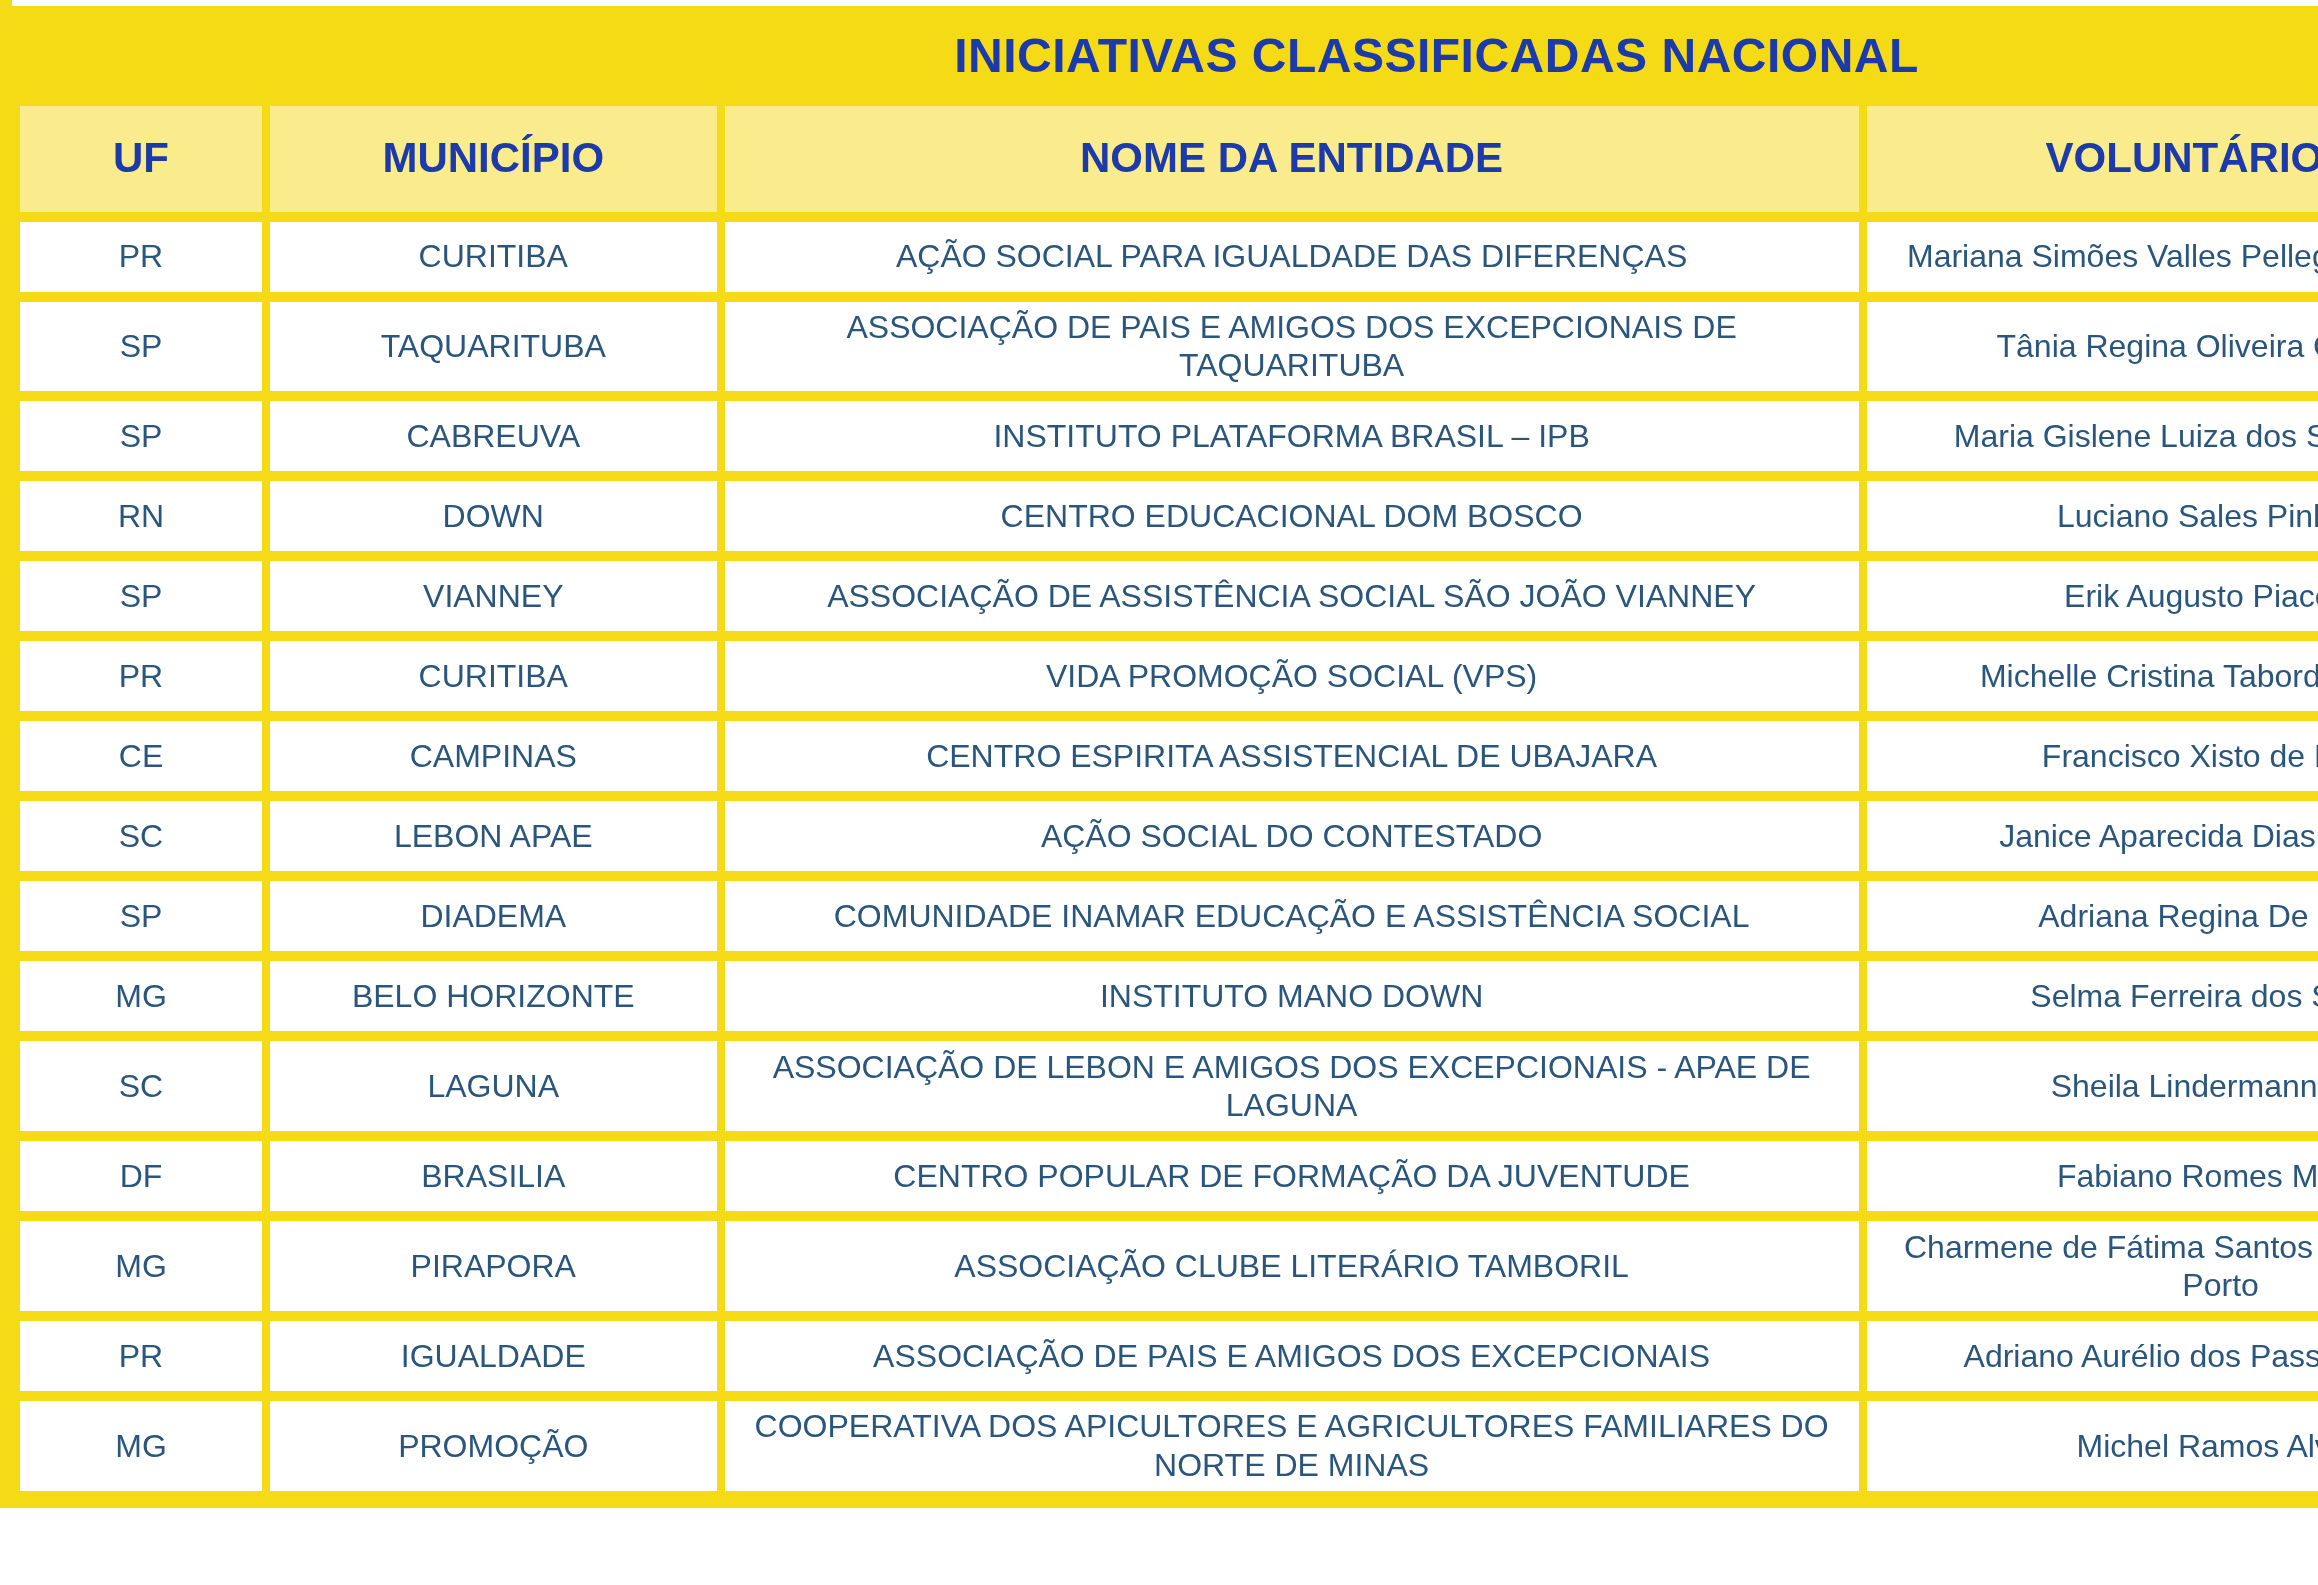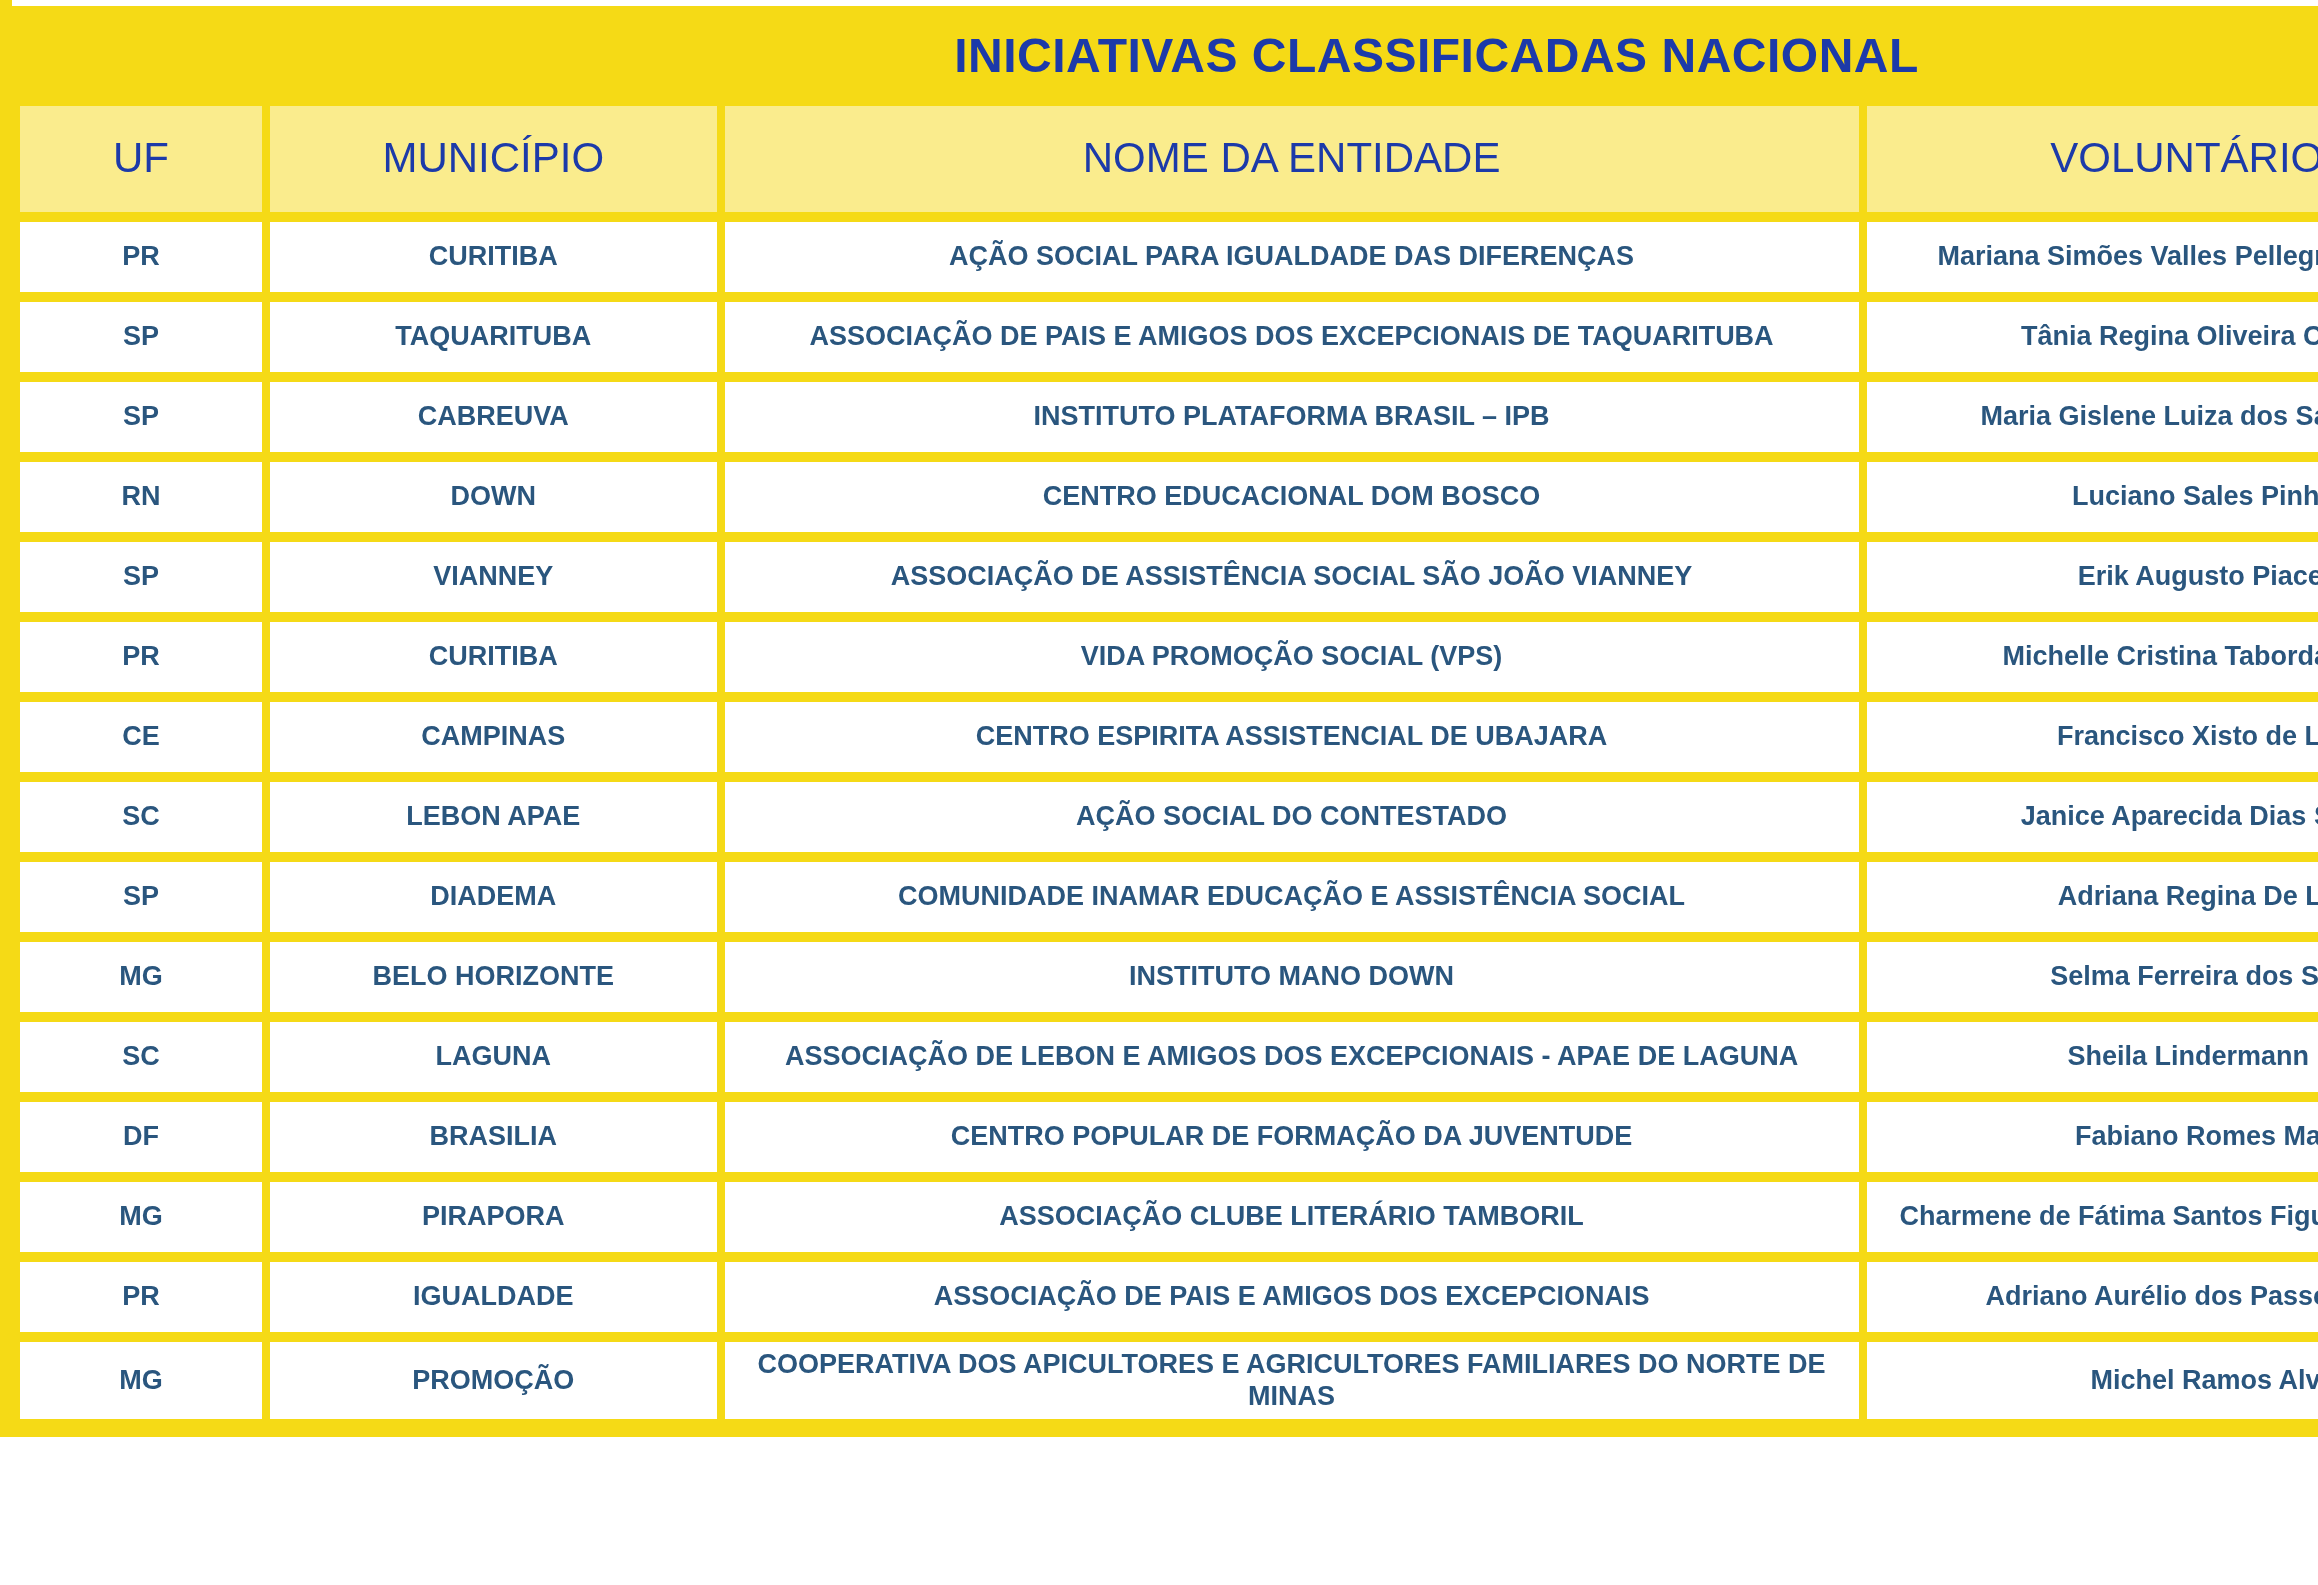--- a/index.html
+++ b/index.html
@@ -60,32 +60,31 @@
     color: var(--header-text-blue);
     font-size: 48px;
     font-weight: bold;
     letter-spacing: 0.5px;
   }
   tr.header-row th {
     height: 116px;
     background: var(--header-yellow);
     color: var(--header-text-blue);
     font-size: 42px;
-    font-weight: normal;
+    font-weight: bold;
     line-height: 1.25;
     padding: 3.7px 4.6px;
   }
   tr.data-row { height: 80px; }
   tr.data-row td {
     background: var(--cell-white);
     color: var(--data-text-blue);
-    font-size: 27px;
+    font-size: 32px;
     line-height: 1.2;
     padding: 6.5px 10.2px;
-    font-weight: bold;
   }
 </style>
 </head>
 <body>
 
 <div class="top-strip">
   <div class="top-notch"></div>
 </div>
 
 <div class="table-frame">

